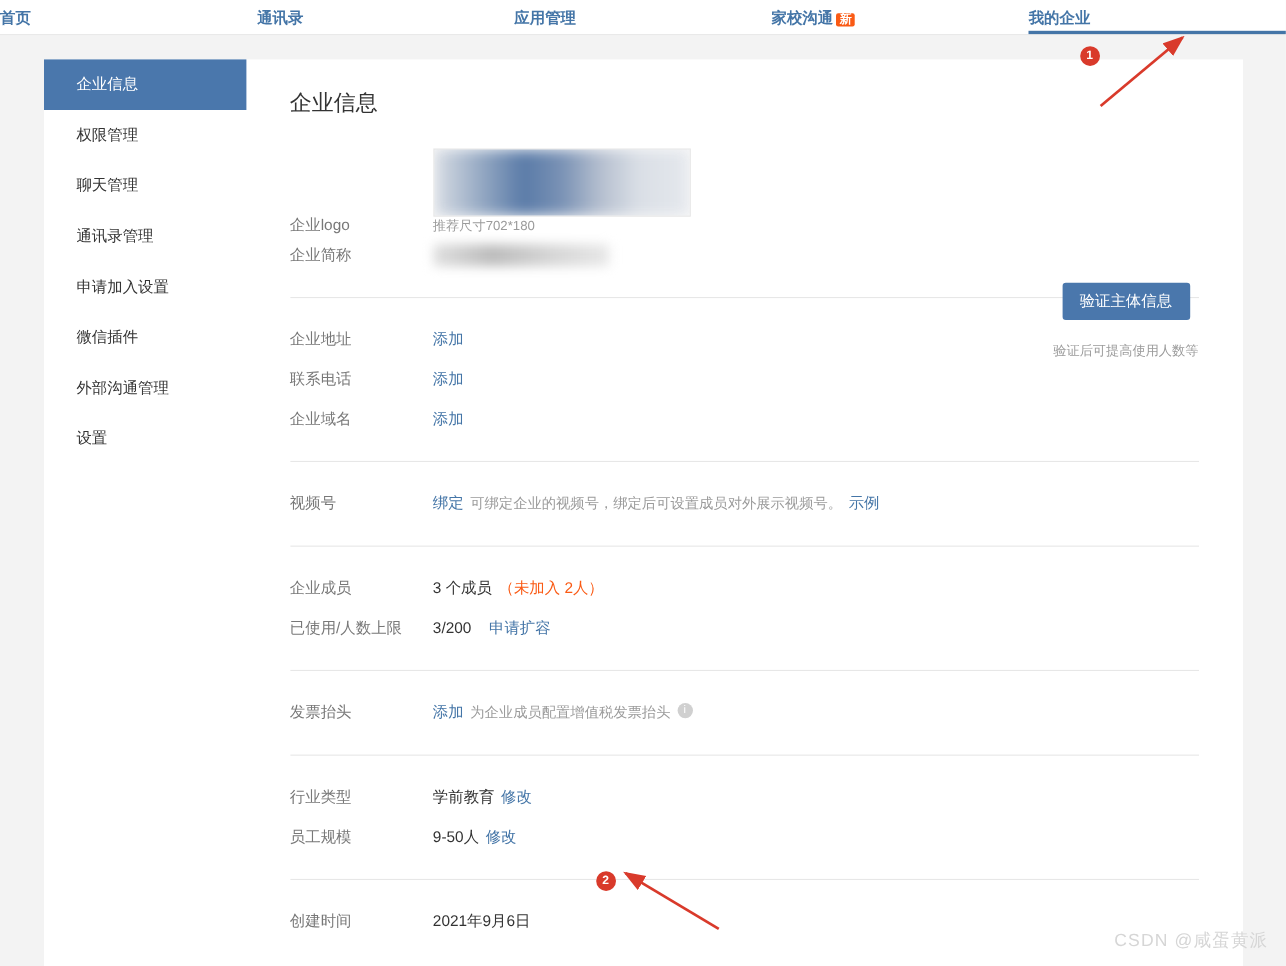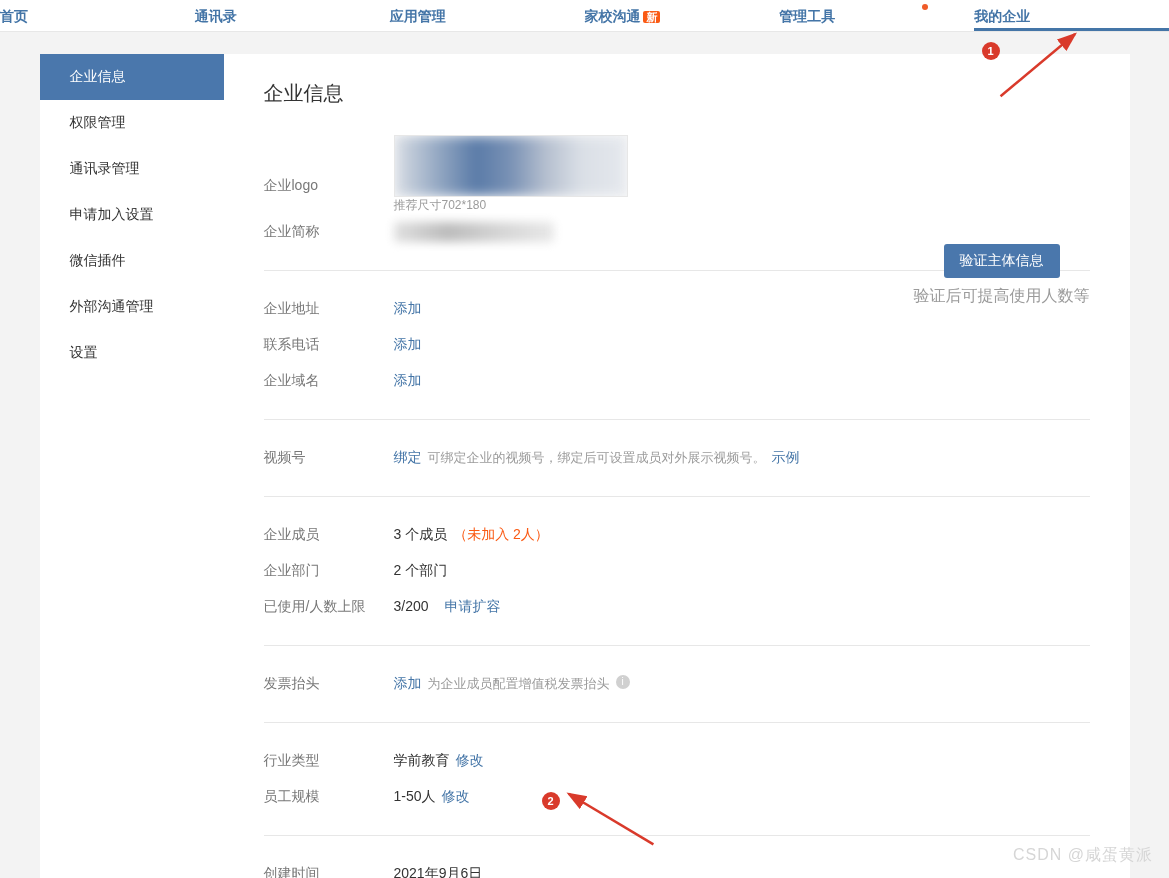--- a/index.html
+++ b/index.html
@@ -19,22 +19,22 @@
     .section.first { border-top: none; padding-top: 0; }
     .row { display: flex; align-items: center; min-height: 36px; font-size: 14px; }
     .row-label { width: 130px; color: #787878; flex-shrink: 0; }
     .row-value { color: #333; display: flex; flex-wrap: wrap; gap: 6px; }
     .link { color: #4475a7; cursor: pointer; }
     .muted { color: #9b9b9b; font-size: 13px; }
     .orange { color: #fa5a14; }
     .logo-box { width: 234px; height: 62px; border: 1px solid #e7e7e7; background: #f9f9f9; position: relative; overflow: hidden; }
     .logo-hint { color: #9b9b9b; font-size: 12px; margin-top: 0; }
     .verify-btn { background: #4a77ac; color: #fff; border: none; padding: 8px 16px; font-size: 14px; border-radius: 3px; cursor: pointer; }
-    .verify-group { position: absolute; right: 40px; top: 190px; text-align: center; }
-    .verify-hint { color: #9b9b9b; font-size: 16px; margin-top: 8px; }
+    .verify-group { position: absolute; right: 40px; top: 203px; text-align: center; }
+    .verify-hint { color: #9b9b9b; font-size: 12px; margin-top: 20px; }
     .blur-img { filter: blur(6px); width: 100%; height: 100%; background: linear-gradient(90deg, #d8dde4 0%, #8fa4c0 20%, #5a7ba8 35%, #7a92b5 50%, #b5bfcf 65%, #dadfe6 80%, #e5e8ed 100%); }
     .blur-text { filter: blur(5px); width: 160px; height: 20px; background: linear-gradient(90deg, #e0e0e0, #bcbcbc, #d5d5d5, #e8e8e8); border-radius: 2px; }
     .info-icon { display: inline-block; width: 14px; height: 14px; border-radius: 50%; background: #d0d0d0; color: #fff; font-size: 10px; line-height: 14px; text-align: center; }
     .watermark { position: fixed; bottom: 12px; right: 16px; color: #d6d6d6; font-size: 16px; letter-spacing: 1px; pointer-events: none; }
     .anno-circle { position: absolute; width: 18px; height: 18px; border-radius: 50%; background: #d93a2b; color: #fff; font-size: 11px; line-height: 18px; text-align: center; font-weight: 600; }
     .anno1 { top: -12px; right: 130px; }
     .anno2 { top: 738px; left: 318px; }
     .arrow { position: absolute; pointer-events: none; }
     .arrow1 { top: -5px; right: 35px; transform: rotate(-28deg); }
     .arrow2 { top: 743px; left: 330px; transform: rotate(-165deg); }
@@ -42,31 +42,28 @@
 </head>
 <body>
 
 <div class="nav">
   <div class="nav-item">首页</div>
   <div class="nav-item">通讯录</div>
   <div class="nav-item">应用管理</div>
   <div class="nav-item">
     <span>家校沟通</span><span class="nav-badge-new">新</span>
   </div>
-  <div class="nav-item">
-    <span>管理工具</span>
-    <span class="nav-dot"></span>
-  </div>
   <div class="nav-item active">我的企业</div>
 </div>
 
 <div class="container">
   <div class="sidebar">
     <div class="sidebar-item active">企业信息</div>
     <div class="sidebar-item">权限管理</div>
+    <div class="sidebar-item">聊天管理</div>
     <div class="sidebar-item">通讯录管理</div>
     <div class="sidebar-item">申请加入设置</div>
     <div class="sidebar-item">微信插件</div>
     <div class="sidebar-item">外部沟通管理</div>
     <div class="sidebar-item">设置</div>
   </div>
 
   <div class="content">
     <h1 class="page-title">企业信息</h1>
 
@@ -74,21 +71,21 @@
     <svg class="arrow arrow1" width="110" height="30">
         <defs>
           <marker id="ah1" markerWidth="8" markerHeight="8" refX="7" refY="3" orient="auto">
             <polygon points="0 0, 8 3, 0 6" fill="#d93a2b"></polygon>
           </marker>
         </defs>
         <line x1="5" y1="25" x2="100" y2="5" stroke="#d93a2b" stroke-width="2.5" marker-end="url(#ah1)"></line>
       </svg>
 
     <div class="section first">
-      <div class="row" style="align-items:center">
+      <div class="row" style="align-items:flex-end">
         <div class="row-label" style="padding-top:22px">企业logo</div>
         <div>
           <div class="logo-box">
               <div class="blur-img"></div>
             </div>
           <div class="logo-hint">推荐尺寸702*180</div>
         </div>
       </div>
       <div class="row">
         <div class="row-label">企业简称</div>
@@ -137,26 +134,20 @@
 
     <div class="section">
       <div class="row">
         <div class="row-label">企业成员</div>
         <div class="row-value">
           <span>3 个成员</span>
           <span class="orange">（未加入 2人）</span>
         </div>
       </div>
       <div class="row">
-        <div class="row-label">企业部门</div>
-        <div class="row-value">
-            <span>2 个部门</span>
-          </div>
-      </div>
-      <div class="row">
         <div class="row-label">已使用/人数上限</div>
         <div class="row-value">
           <span>3/200</span>
           <span class="link" style="margin-left:10px">申请扩容</span>
         </div>
       </div>
     </div>
 
     <div class="section">
       <div class="row">
@@ -173,21 +164,21 @@
       <div class="row">
         <div class="row-label">行业类型</div>
         <div class="row-value">
           <span>学前教育</span>
           <span class="link">修改</span>
         </div>
       </div>
       <div class="row">
         <div class="row-label">员工规模</div>
         <div class="row-value">
-          <span>1-50人</span>
+          <span>9-50人</span>
           <span class="link">修改</span>
         </div>
       </div>
     </div>
 
     <div class="section">
       <div class="row">
         <div class="row-label">创建时间</div>
         <div class="row-value">
             <span>2021年9月6日</span>

